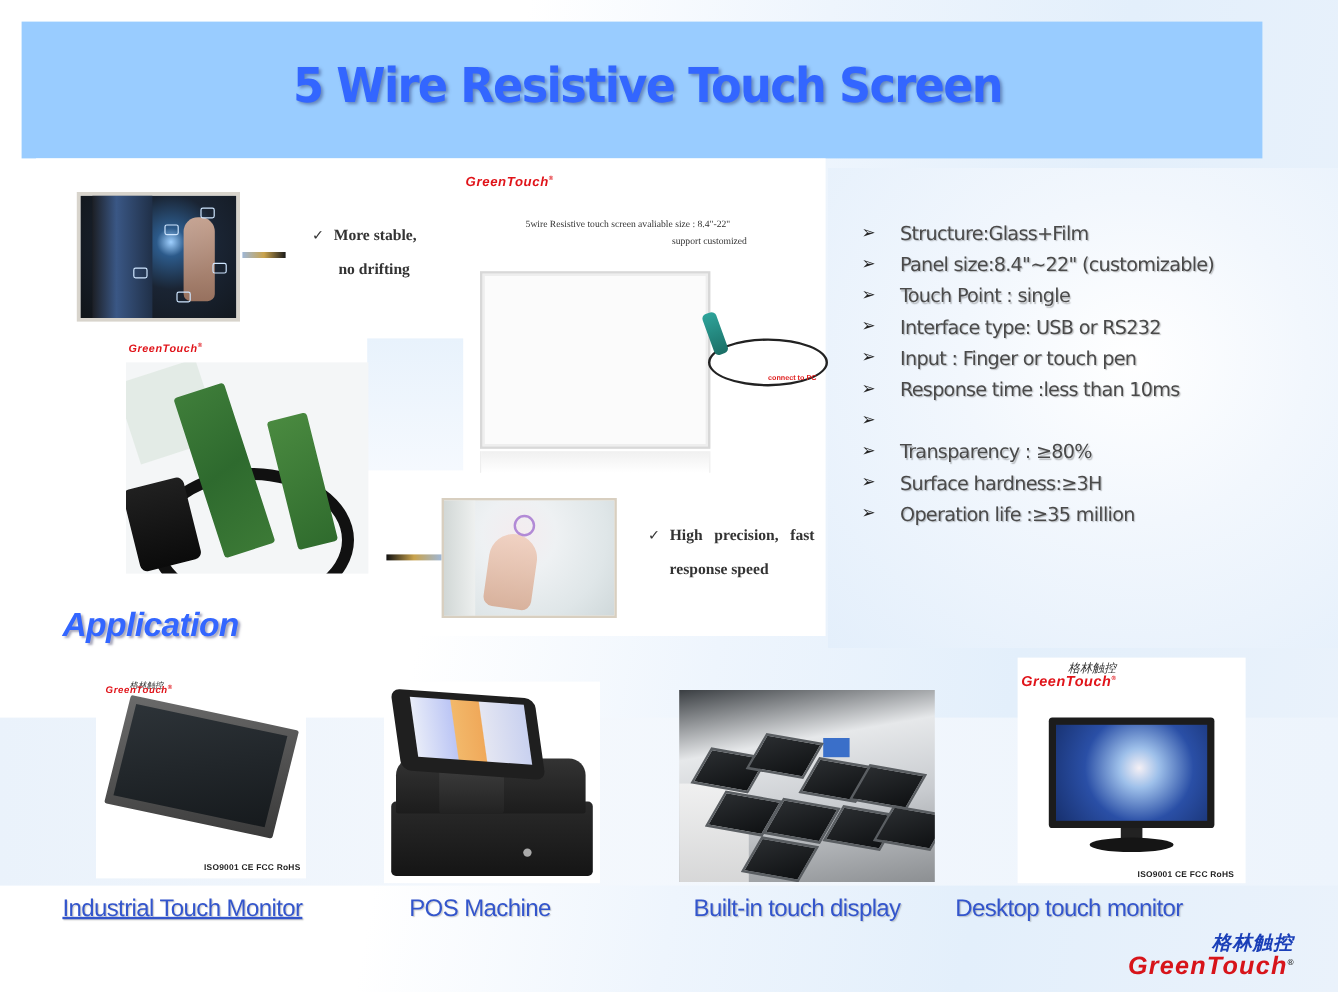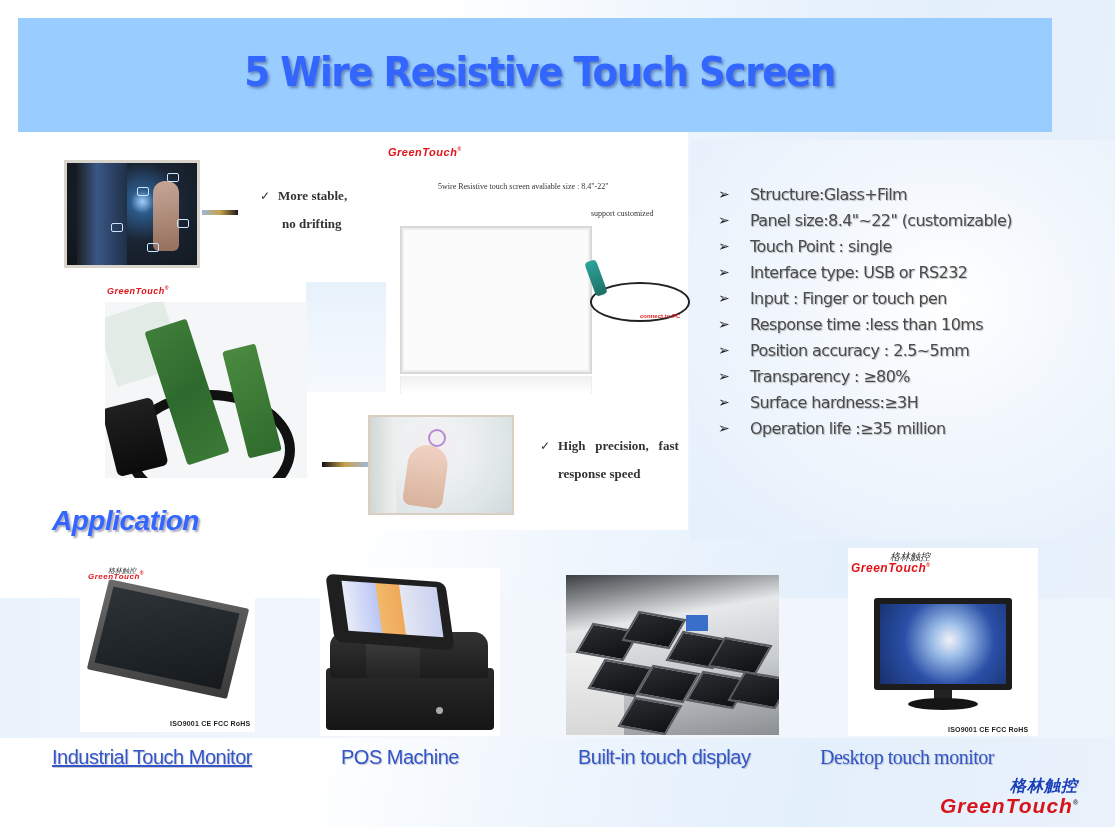--- a/index.html
+++ b/index.html
@@ -304,21 +304,21 @@
     <div class="cable"></div>
     <div class="pcb1"></div>
     <div class="pcb2"></div>
     <div class="usb"></div>
   </div>
 
   <div class="brand-small" style="left:358px;top:14px;font-size:11px;">
     <span>GreenTouch</span><sup>®</sup>
   </div>
   <div class="avail-text" style="left:408px;top:50px;">5wire Resistive touch screen avaliable size : 8.4"-22"</div>
-  <div class="avail-text" style="left:530px;top:77px;margin-left:31px;">support customized</div>
+  <div class="avail-text" style="left:530px;top:64px;">support customized</div>
 
   <div class="big-panel"></div>
   <div class="big-panel-reflect"></div>
   <div class="controller-cable"></div>
   <div class="controller"></div>
   <div class="connect-label">connect to PC</div>
 
   <div class="fpc-tail" style="left:292px;top:330px;width:46px;background:linear-gradient(90deg,#111,#c9a34d 50%,#9fb7d6);"></div>
   <div class="photo-touch">
     <div class="sleeve"></div>
@@ -352,21 +352,20 @@
   <li>
       <span class="arrow">➢</span>
       <span>Input : Finger or touch pen</span>
     </li>
   <li>
       <span class="arrow">➢</span>
       <span>Response time :less than 10ms</span>
     </li>
   <li>
       <span class="arrow">➢</span>
-      <span>Position accuracy : 2.5~5mm</span>
     </li>
   <li>
       <span class="arrow">➢</span>
       <span>Transparency : ≥80%</span>
     </li>
   <li>
       <span class="arrow">➢</span>
       <span>Surface hardness:≥3H</span>
     </li>
   <li>
@@ -414,18 +413,18 @@
 <div class="app-img" style="left:848px;top:548px;width:190px;height:188px;"></div>
 <div class="cn-logo" style="left:890px;top:550px;font-size:10px;">格林触控</div>
 <div class="brand-small" style="left:851px;top:561px;font-size:12px;">
   <span>GreenTouch</span><sup>®</sup>
 </div>
 <div class="desk-bezel"></div>
 <div class="desk-screen"></div>
 <div class="desk-neck"></div>
 <div class="desk-foot"></div>
 <div class="cert" style="left:948px;top:726px;">ISO9001 CE FCC RoHS</div>
-<div class="app-caption" style="left:820px;font-family:Liberation Serif, serif;">Desktop touch monitor</div>
+<div class="app-caption" style="left:796px;">Desktop touch monitor</div>
 
 <div class="footer-cn">格林触控</div>
 <div class="footer-brand">
   <span>GreenTouch</span><sup>®</sup>
 </div>
 
 </body></html>

